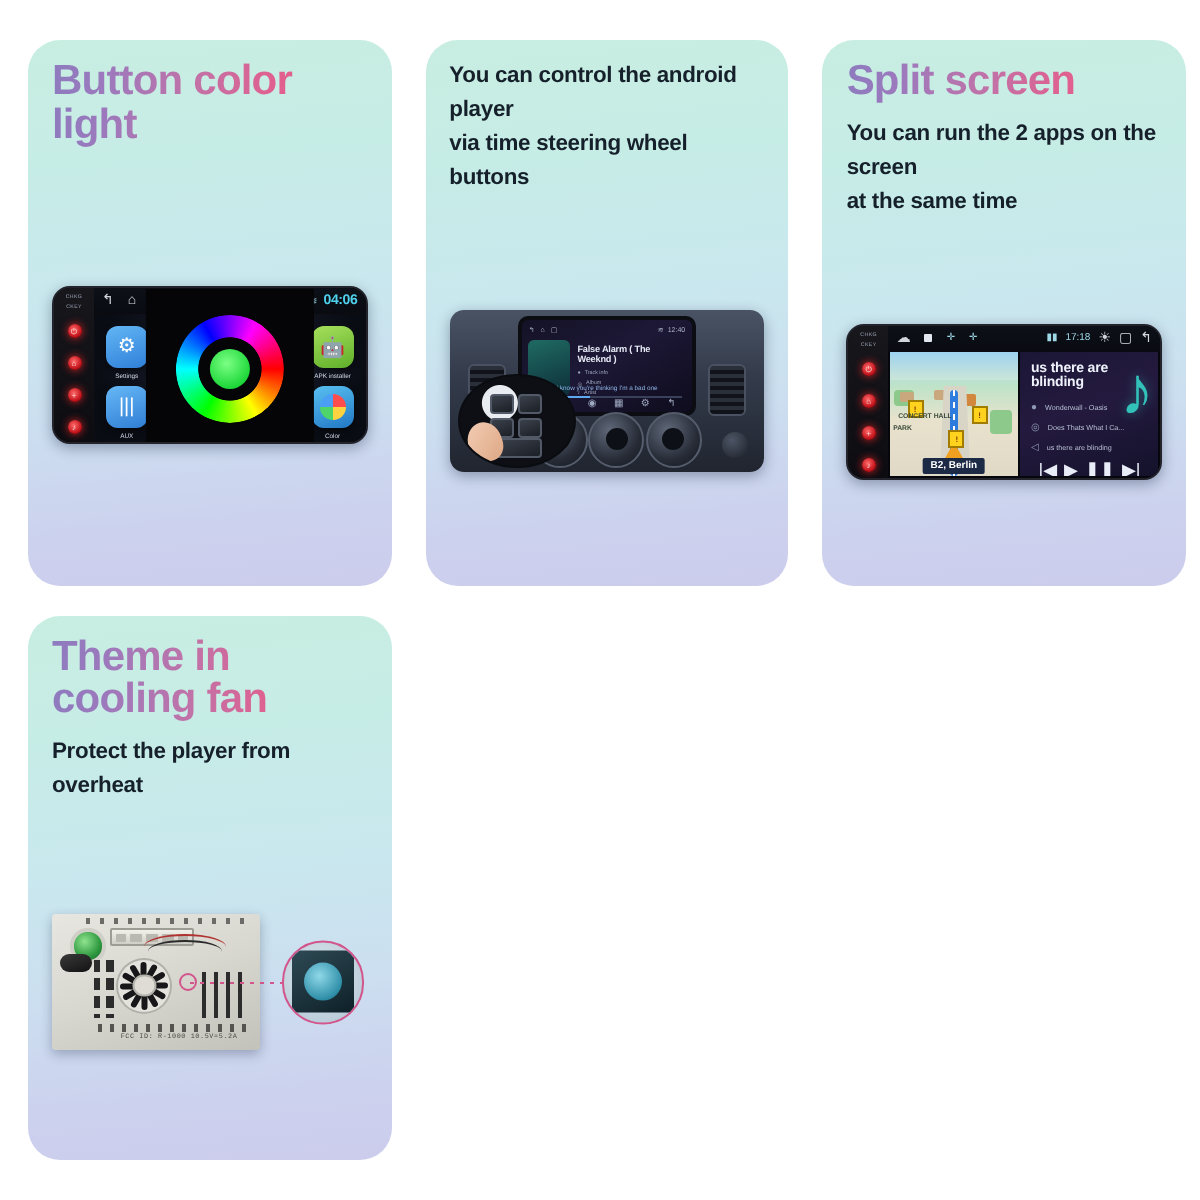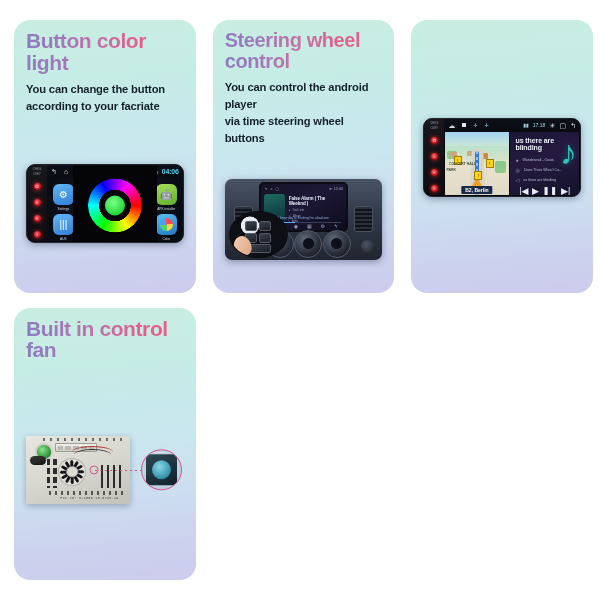--- a/index.html
+++ b/index.html
@@ -363,22 +363,20 @@
     width:7px;height:7px;border-radius:50%;border:1.2px solid #d2558c;
   }
 </style>
 </head>
 <body>
 
 <div class="grid">
 
   <div class="card">
     <div class="title">Button color light</div>
-    <div class="desc">You can change the button
-according to your facriate</div>
     <div class="media">
       <div class="unit">
         <div class="unit-rail">
           <div class="rail-lbl">CHKG</div>
           <div class="rail-lbl">CKEY</div>
           <div class="rail-btns">
             <div class="led">⏻</div>
             <div class="led">⌂</div>
             <div class="led">＋</div>
             <div class="led">♪</div>
@@ -447,22 +445,20 @@
               <div class="wheel"></div>
               <div class="wheel-core"></div>
             </div>
           </div>
         </div>
       </div>
     </div>
   </div>
 
   <div class="card">
-    <div class="title two-line">Steering wheel
-control</div>
     <div class="desc">You can control the android player
 via time steering wheel buttons</div>
     <div class="media">
       <div class="dash">
         <div class="dash-vent l"></div>
         <div class="dash-vent r"></div>
         <div class="dash-screen">
           <div class="ds-top">
             <span>↰</span>
             <span>⌂</span>
@@ -519,20 +515,23 @@
             <div class="swc-btn"></div>
           </div>
           <div class="swc-btn2"></div>
           <div class="finger"></div>
         </div>
       </div>
     </div>
   </div>
 
   <div class="card">
+    <div class="title">Split screen</div>
+    <div class="desc">You can run the 2 apps on the screen
+at the same time</div>
     <div class="media">
       <div class="unit">
         <div class="unit-rail">
           <div class="rail-lbl">CHKG</div>
           <div class="rail-lbl">CKEY</div>
           <div class="rail-btns">
             <div class="led">⏻</div>
             <div class="led">⌂</div>
             <div class="led">＋</div>
             <div class="led">♪</div>
@@ -601,21 +600,22 @@
                 <span class="act">♪</span>
               </div>
             </div>
           </div>
         </div>
       </div>
     </div>
   </div>
 
   <div class="card">
-    <div class="title">Built in control fan</div>
+    <div class="title">Theme in cooling fan</div>
+    <div class="desc">Protect the player from overheat</div>
     <div class="media">
       <div class="fanwrap">
         <div class="board">
           <div class="board-top"></div>
           <div class="green-port"></div>
           <div class="blk-conn"></div>
           <div class="board-conn">
             <i></i>
               <i></i>
               <i></i>

